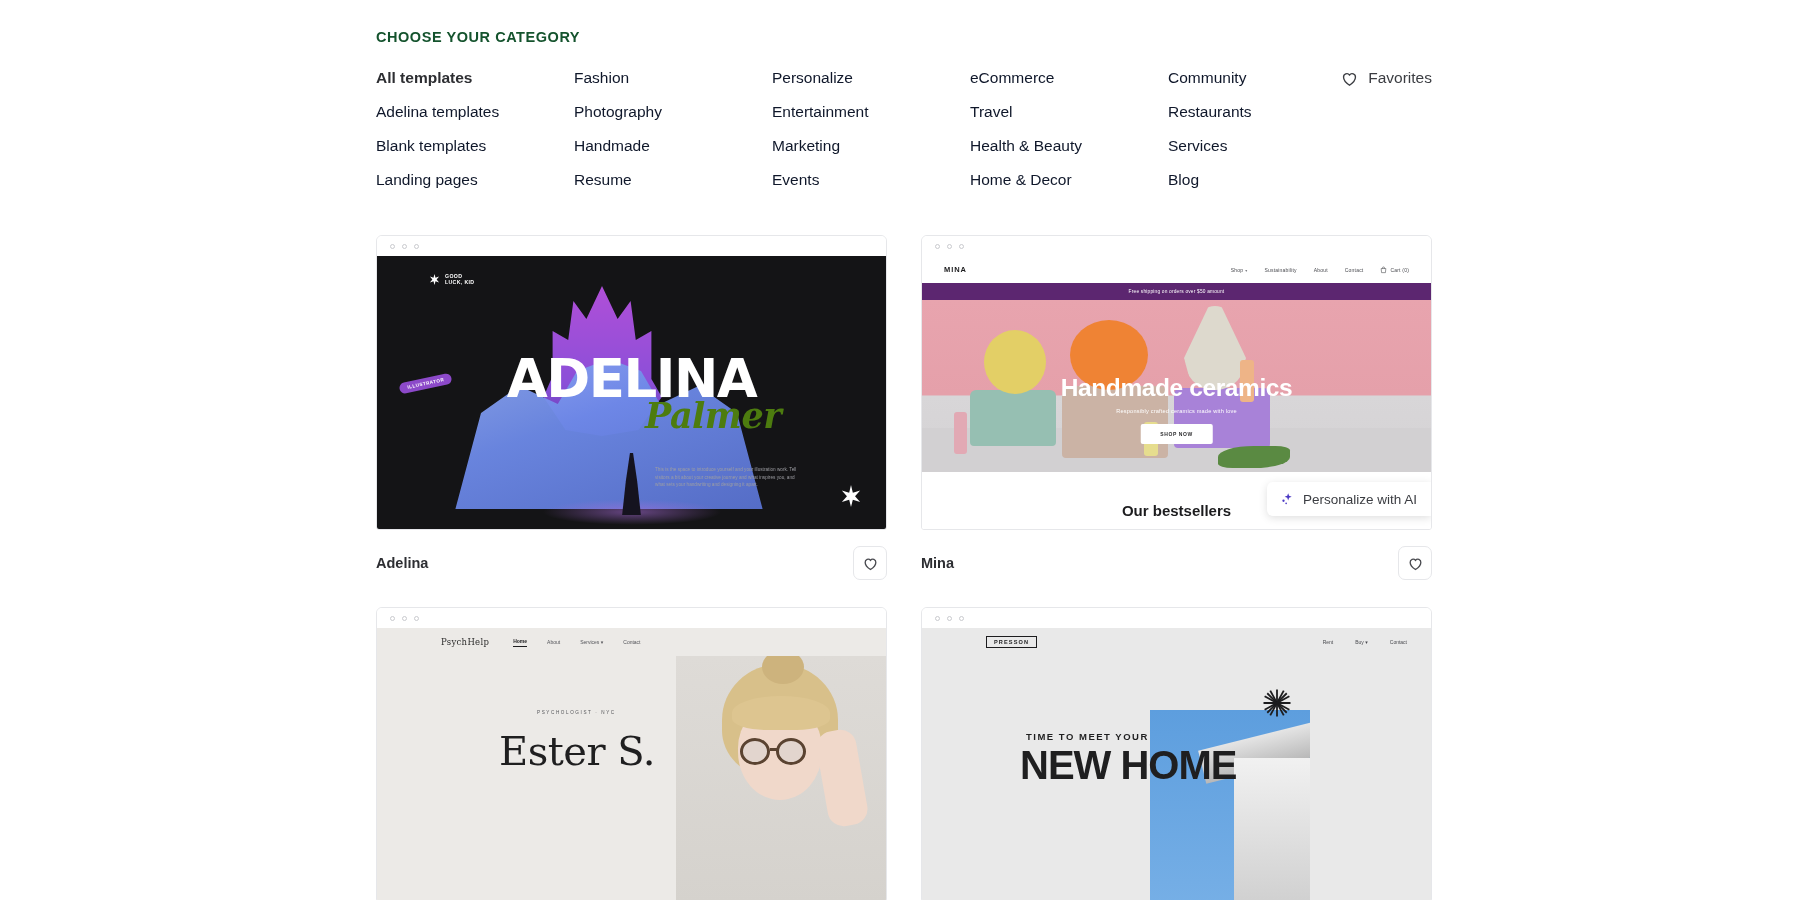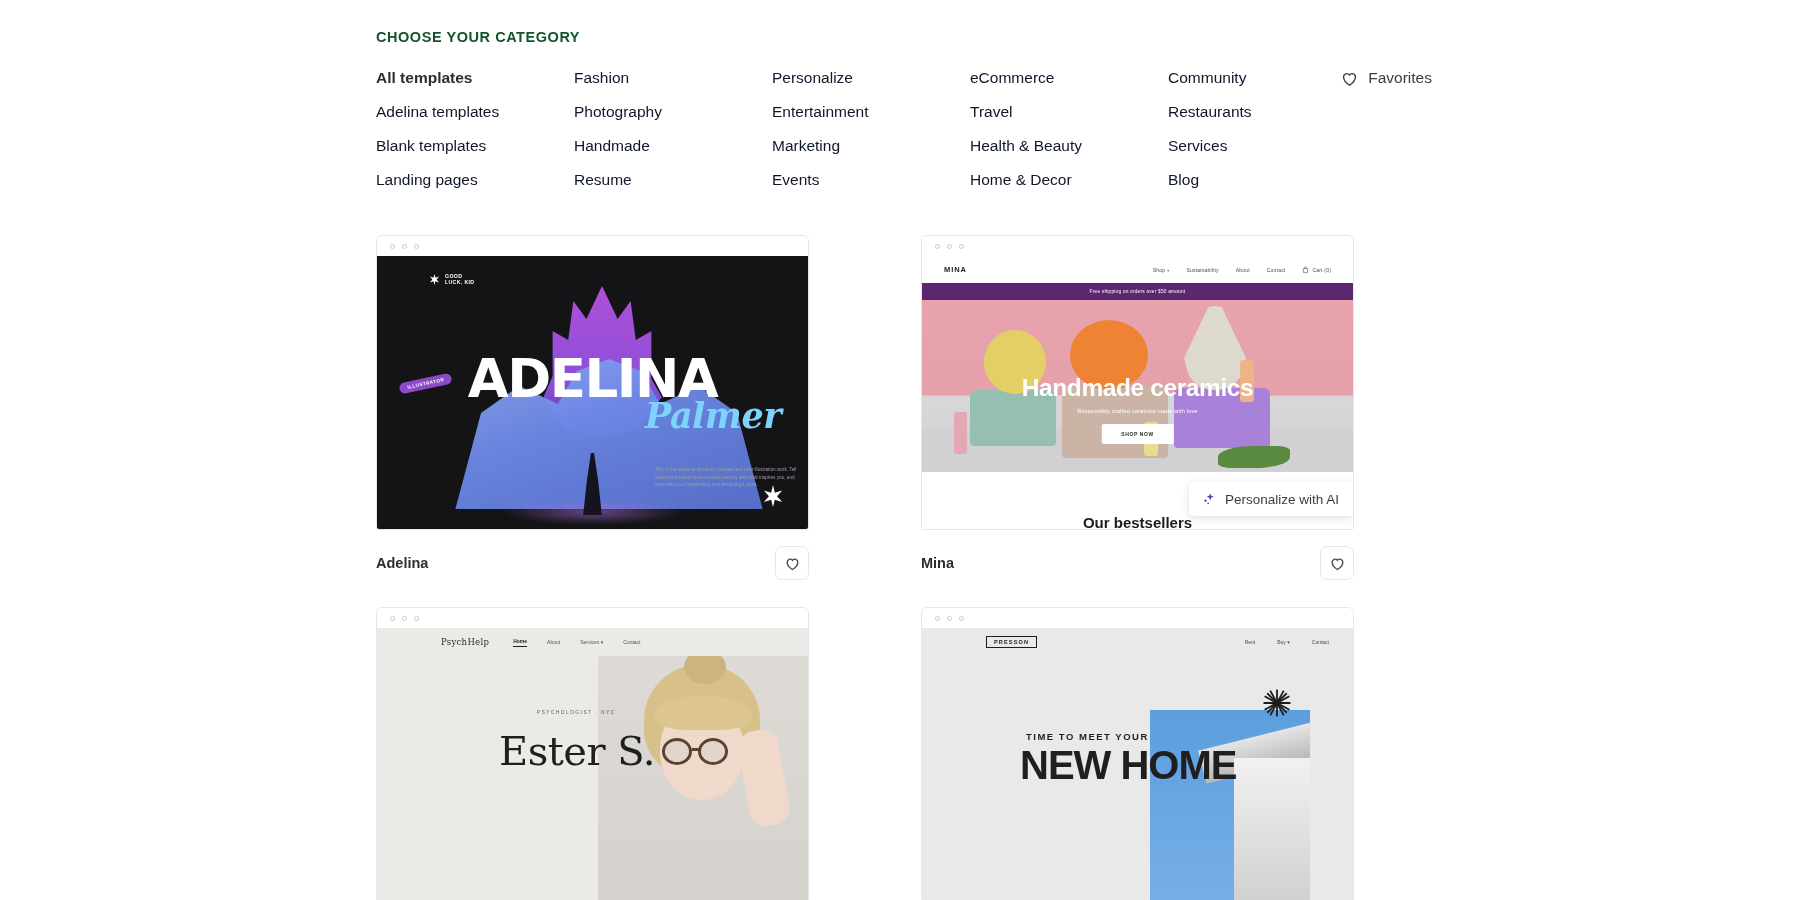--- a/index.html
+++ b/index.html
@@ -97,21 +97,21 @@
   }
 
   
   .tpl-grid {
     margin-top: 43px;
     display: grid;
     grid-template-columns: 511px 511px;
     column-gap: 34px;
     row-gap: 28px;
   }
-  .tpl-card { position: relative; width: 433px; }
+  .tpl-card { position: relative; width: 511px; }
   .browser {
     border: 1px solid #e6e7ea;
     border-radius: 6px 6px 3px 3px;
     overflow: hidden;
     background: #fff;
     height: 295px;
     position: relative;
   }
   .browser-bar {
     height: 20px;
@@ -182,21 +182,21 @@
     background: radial-gradient(ellipse at center, rgba(170,110,220,.55), rgba(20,20,22,0) 70%);
   }
   .ad-title {
     position: absolute; left: 50%; top: 96px; transform: translateX(-50%);
     color: #fff; font-family: "DejaVu Sans", sans-serif;
     font-size: 53px; font-weight: 700; letter-spacing: -1.5px;
     white-space: nowrap; line-height: 1;
   }
   .ad-sub {
     position: absolute; left: 268px; top: 142px;
-    color: #7dd3fc; font-family: "DejaVu Serif", serif;
+    color: #4d7c0f; font-family: "DejaVu Serif", serif;
     font-style: italic; font-size: 35px; font-weight: 700;
     letter-spacing: -0.5px; line-height: 1;
   }
   .ad-pill {
     position: absolute; left: 22px; top: 122px;
     transform: rotate(-12deg);
     background: #8c49c9; color: #fff;
     font-size: 4.6px; font-weight: 700; letter-spacing: 0.5px;
     padding: 3px 8px; border-radius: 9px; white-space: nowrap;
   }
@@ -254,21 +254,21 @@
   .mina-h2 {
     position: absolute; left: 0; right: 0; top: 108px; text-align: center;
     color: #fff; font-size: 5.6px; letter-spacing: .2px;
   }
   .mina-cta {
     position: absolute; left: 50%; top: 124px; transform: translateX(-50%);
     background: #fff; color: #2c2c2e; font-size: 5px; font-weight: 700;
     letter-spacing: .6px; padding: 7px 20px; border-radius: 2px;
   }
   .mina-best {
-    position: absolute; left: 0; right: 0; bottom: 0; text-align: center;
+    position: absolute; left: 0; right: 0; bottom: 12px; text-align: center;
     font-size: 15px; font-weight: 700; color: #1c1c1e;
   }
   .ai-chip {
     position: absolute; right: 0; bottom: 15px;
     background: #fff; border-radius: 6px 0 0 6px;
     box-shadow: 0 2px 9px rgba(0,0,0,.13);
     height: 34px; display: flex; align-items: center; gap: 9px;
     padding: 0 14px 0 13px; cursor: pointer;
   }
   .ai-chip .sparkle { width: 14px; height: 14px; }

